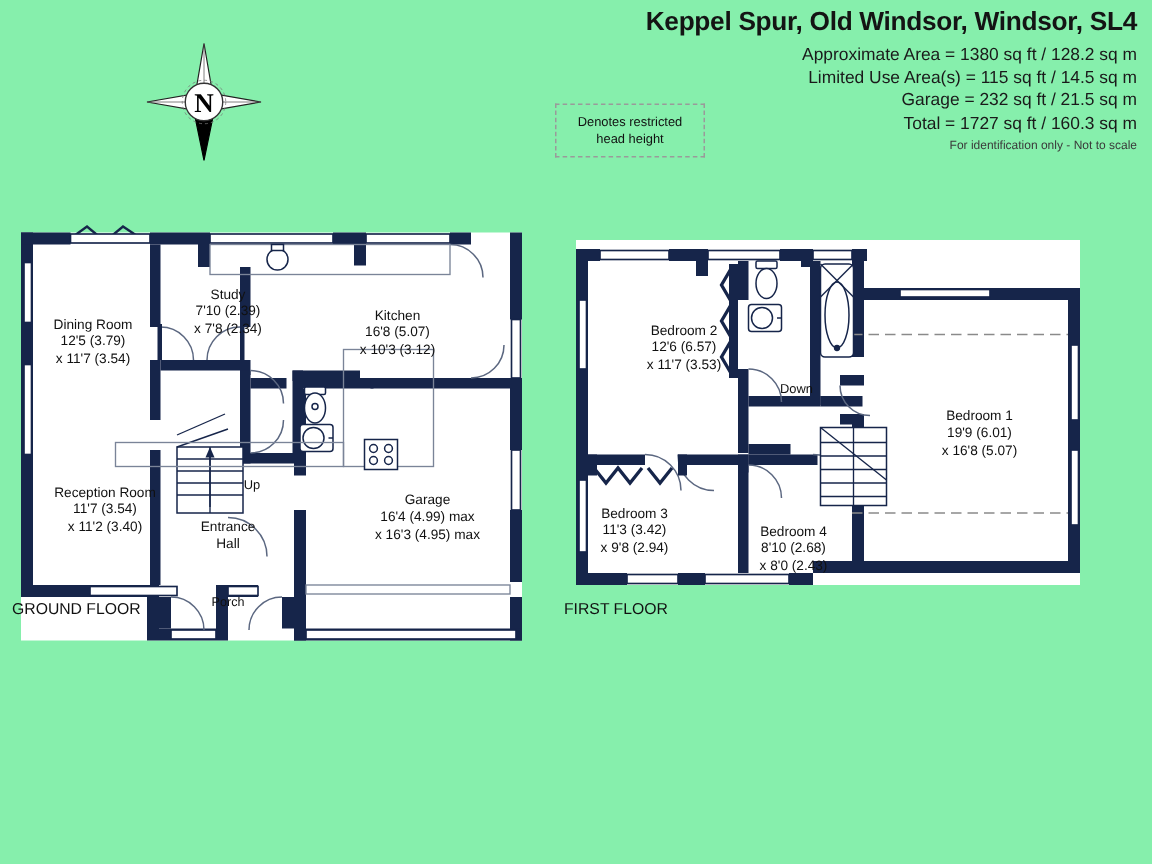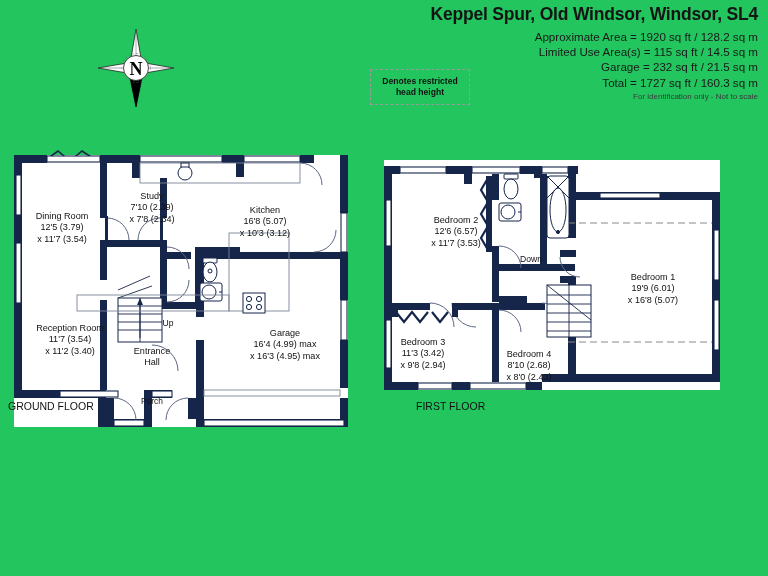--- a/index.html
+++ b/index.html
@@ -7,21 +7,21 @@
     margin: 0; padding: 0;
     width: 768px; height: 576px;
     background: #ffffff;
     font-family: "Liberation Sans", sans-serif;
     overflow: hidden;
   }
   #page {
     position: relative;
     width: 768px;
     height: 576px;
-    background: #22c55e;
+    background: #86efac;
   }
 
   
   #title {
     position: absolute;
     right: 10px;
     top: 4px;
     font-size: 17.5px;
     font-weight: bold;
     color: #141414;
@@ -52,21 +52,21 @@
   #legend {
     position: absolute;
     left: 370px; top: 69px;
     width: 100px; height: 36px;
     border: 1px dashed #9a9a9a;
     display: flex; align-items: center; justify-content: center;
     text-align: center;
   }
   #legend .lg-text {
     font-size: 8.6px;
-    font-weight: bold;
+    font-weight: normal;
     color: #111;
     line-height: 11px;
   }
 
   
   #compass { position: absolute; left: 96px; top: 27px; width: 80px; height: 82px; }
 
   
   #plan { position: absolute; left: 0; top: 0; width: 768px; height: 520px; }
 
@@ -100,21 +100,21 @@
   #footer { position: absolute; left: 0; top: 520px; width: 768px; height: 56px; }
 </style>
 </head>
 <body>
 
 <div id="page">
 
   <div id="title">Keppel Spur, Old Windsor, Windsor, SL4</div>
 
   <div id="areas">
-    <div>Approximate Area = 1920 sq ft / 128.2 sq m</div>
+    <div>Approximate Area = 1380 sq ft / 128.2 sq m</div>
     <div>Limited Use Area(s) = 115 sq ft / 14.5 sq m</div>
     <div>Garage = 232 sq ft / 21.5 sq m</div>
     <div>Total = 1727 sq ft / 160.3 sq m</div>
   </div>
 
   <div id="disclaimer">For identification only - Not to scale</div>
 
   <div id="legend">
     <div class="lg-text">
       <span>Denotes restricted</span><br>
@@ -477,21 +477,21 @@
     <span class="rdim">x 9'8 (2.94)</span>
   </div>
 
   <div class="room" style="left:529px; top:349px;">
     <span class="rname">Bedroom 4</span>
     <span class="rdim">8'10 (2.68)</span>
     <span class="rdim">x 8'0 (2.43)</span>
   </div>
 
   <div class="stair-lbl" style="left:531px; top:254px;">Down</div>
-  <div class="floor-lbl" style="left:376px; top:400px;margin-left:40px;">FIRST FLOOR</div>
+  <div class="floor-lbl" style="left:376px; top:400px;">FIRST FLOOR</div>
 
   <div id="footer">
     
 
     
 
     
   </div>
 
 </div>

